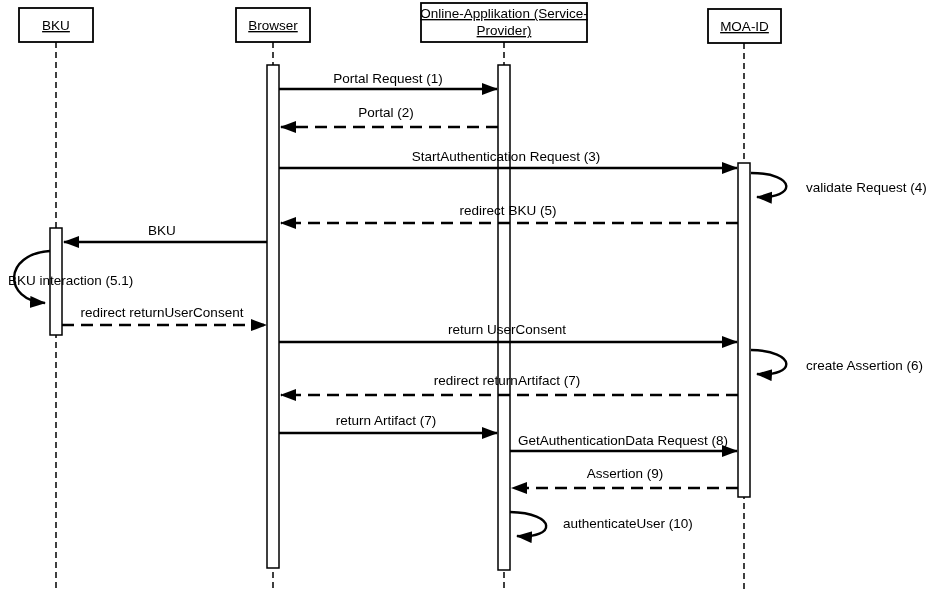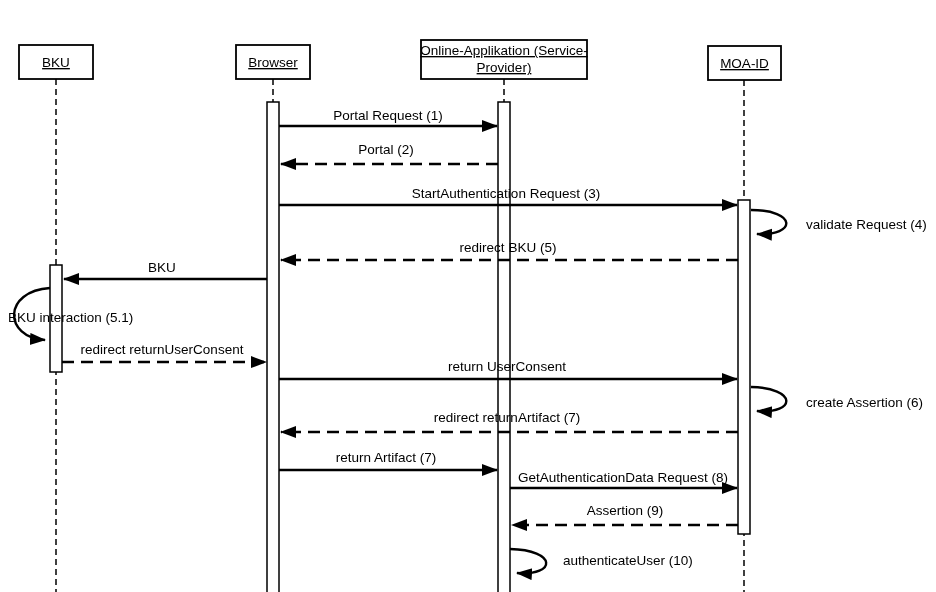--- a/index.html
+++ b/index.html
@@ -1,16 +1,16 @@
 <!DOCTYPE html>
 <html style="--line: #000000;"><head>
 <meta charset="utf-8">
 <style>
   html,body{margin:0;padding:0;background:#fff;width:936px;height:592px;overflow:hidden;}
-  .stage{position:relative;width:936px;height:528px;background:#fff;margin-top:37px;}
+  .stage{position:relative;width:936px;height:528px;background:#fff;}
   svg{display:block;}
   svg text{
     font-family:"Liberation Sans","DejaVu Sans",sans-serif;
     font-size:13.5px;
     fill:var(--line,#000);
   }
   .participant-label{text-decoration:underline;}
   .pbox{fill:#fff;stroke:var(--line,#000);stroke-width:1.8;}
   .lifeline{stroke:var(--line,#000);stroke-width:1.5;stroke-dasharray:6 4;fill:none;}
   .bar{fill:#fff;stroke:var(--line,#000);stroke-width:1.5;}

